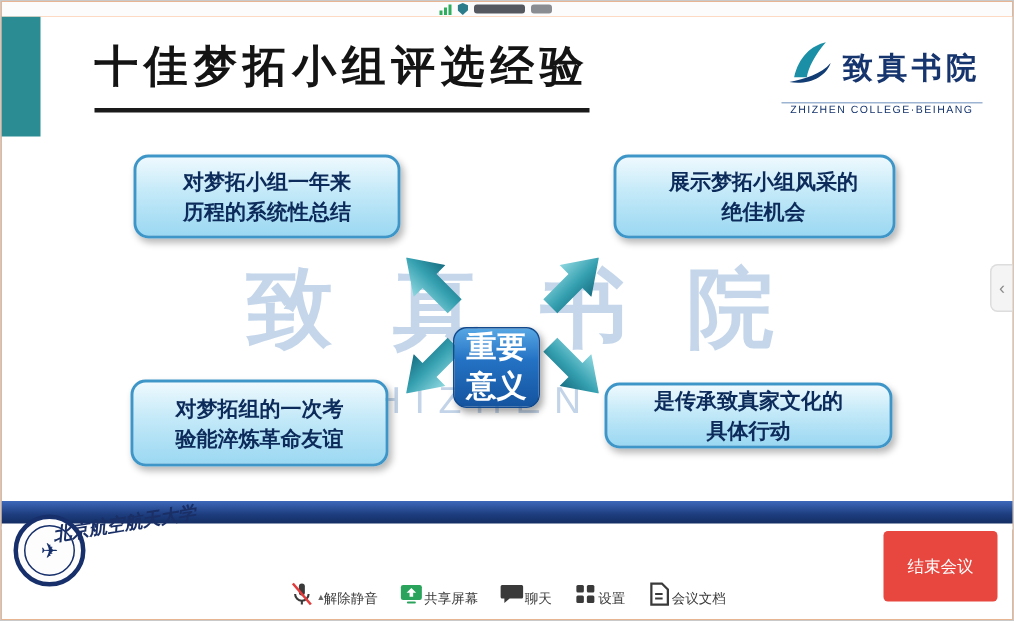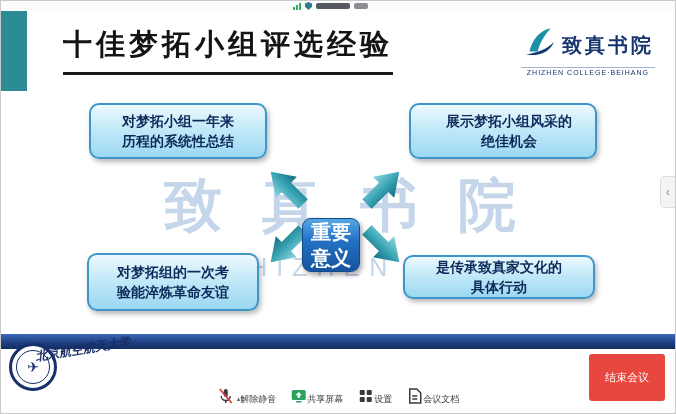--- a/index.html
+++ b/index.html
@@ -181,20 +181,30 @@
               <path d="M9 5 l3.2 3.2 h-2 v2.6 h-2.4 v-2.6 h-2 Z" fill="#fff"></path>
               <rect x="6" y="14" width="6" height="1.4" rx=".7" fill="#2aa45c"></rect>
             </svg>
           </span>
         </div>
         <div class="tool-label">共享屏幕</div>
       </div>
 
 
 
+      <div class="tool">
+        <div class="tool-iconrow">
+          <span>
+            <svg width="18" height="18" viewBox="0 0 18 18">
+              <path d="M2.5 3 h13 a1 1 0 0 1 1 1 v7 a1 1 0 0 1 -1 1 h-8 l-3.5 3 v-3 h-1.5 a1 1 0 0 1 -1 -1 v-7 a1 1 0 0 1 1 -1 Z" fill="#3a3a3a"></path>
+            </svg>
+          </span>
+        </div>
+        <div class="tool-label">聊天</div>
+      </div>
 
       <div class="tool">
         <div class="tool-iconrow">
           <span>
             <svg width="18" height="18" viewBox="0 0 18 18">
               <rect x="3" y="3" width="5" height="5" rx="1" fill="#3a3a3a"></rect>
               <rect x="10" y="3" width="5" height="5" rx="1" fill="#3a3a3a"></rect>
               <rect x="3" y="10" width="5" height="5" rx="1" fill="#3a3a3a"></rect>
               <rect x="10" y="10" width="5" height="5" rx="1" fill="#3a3a3a"></rect>
             </svg>

